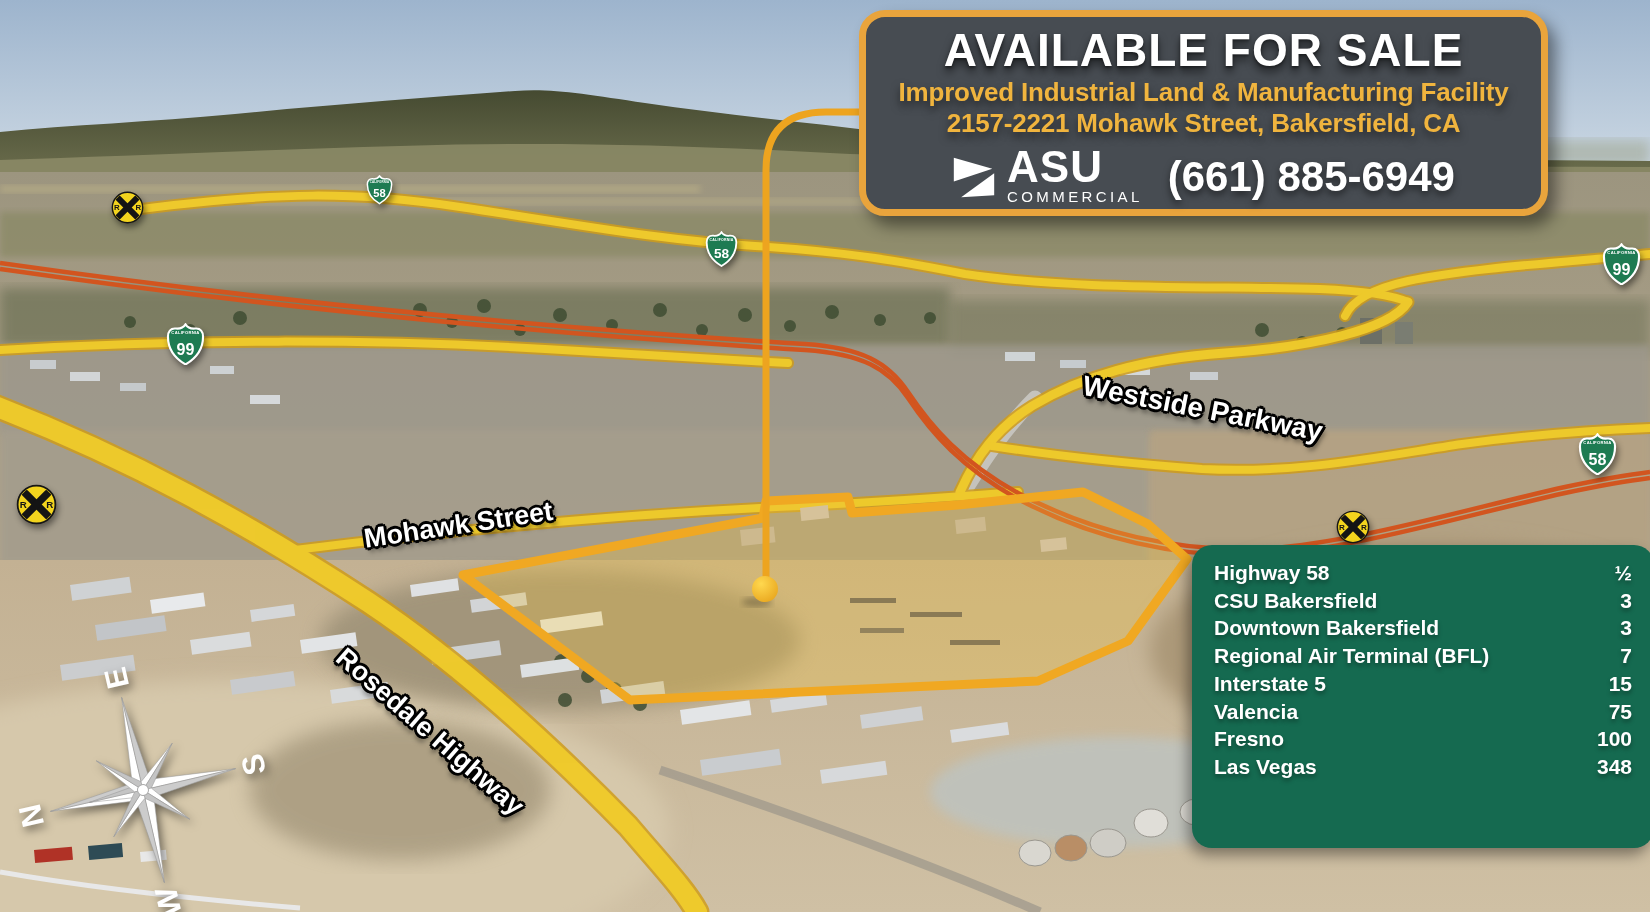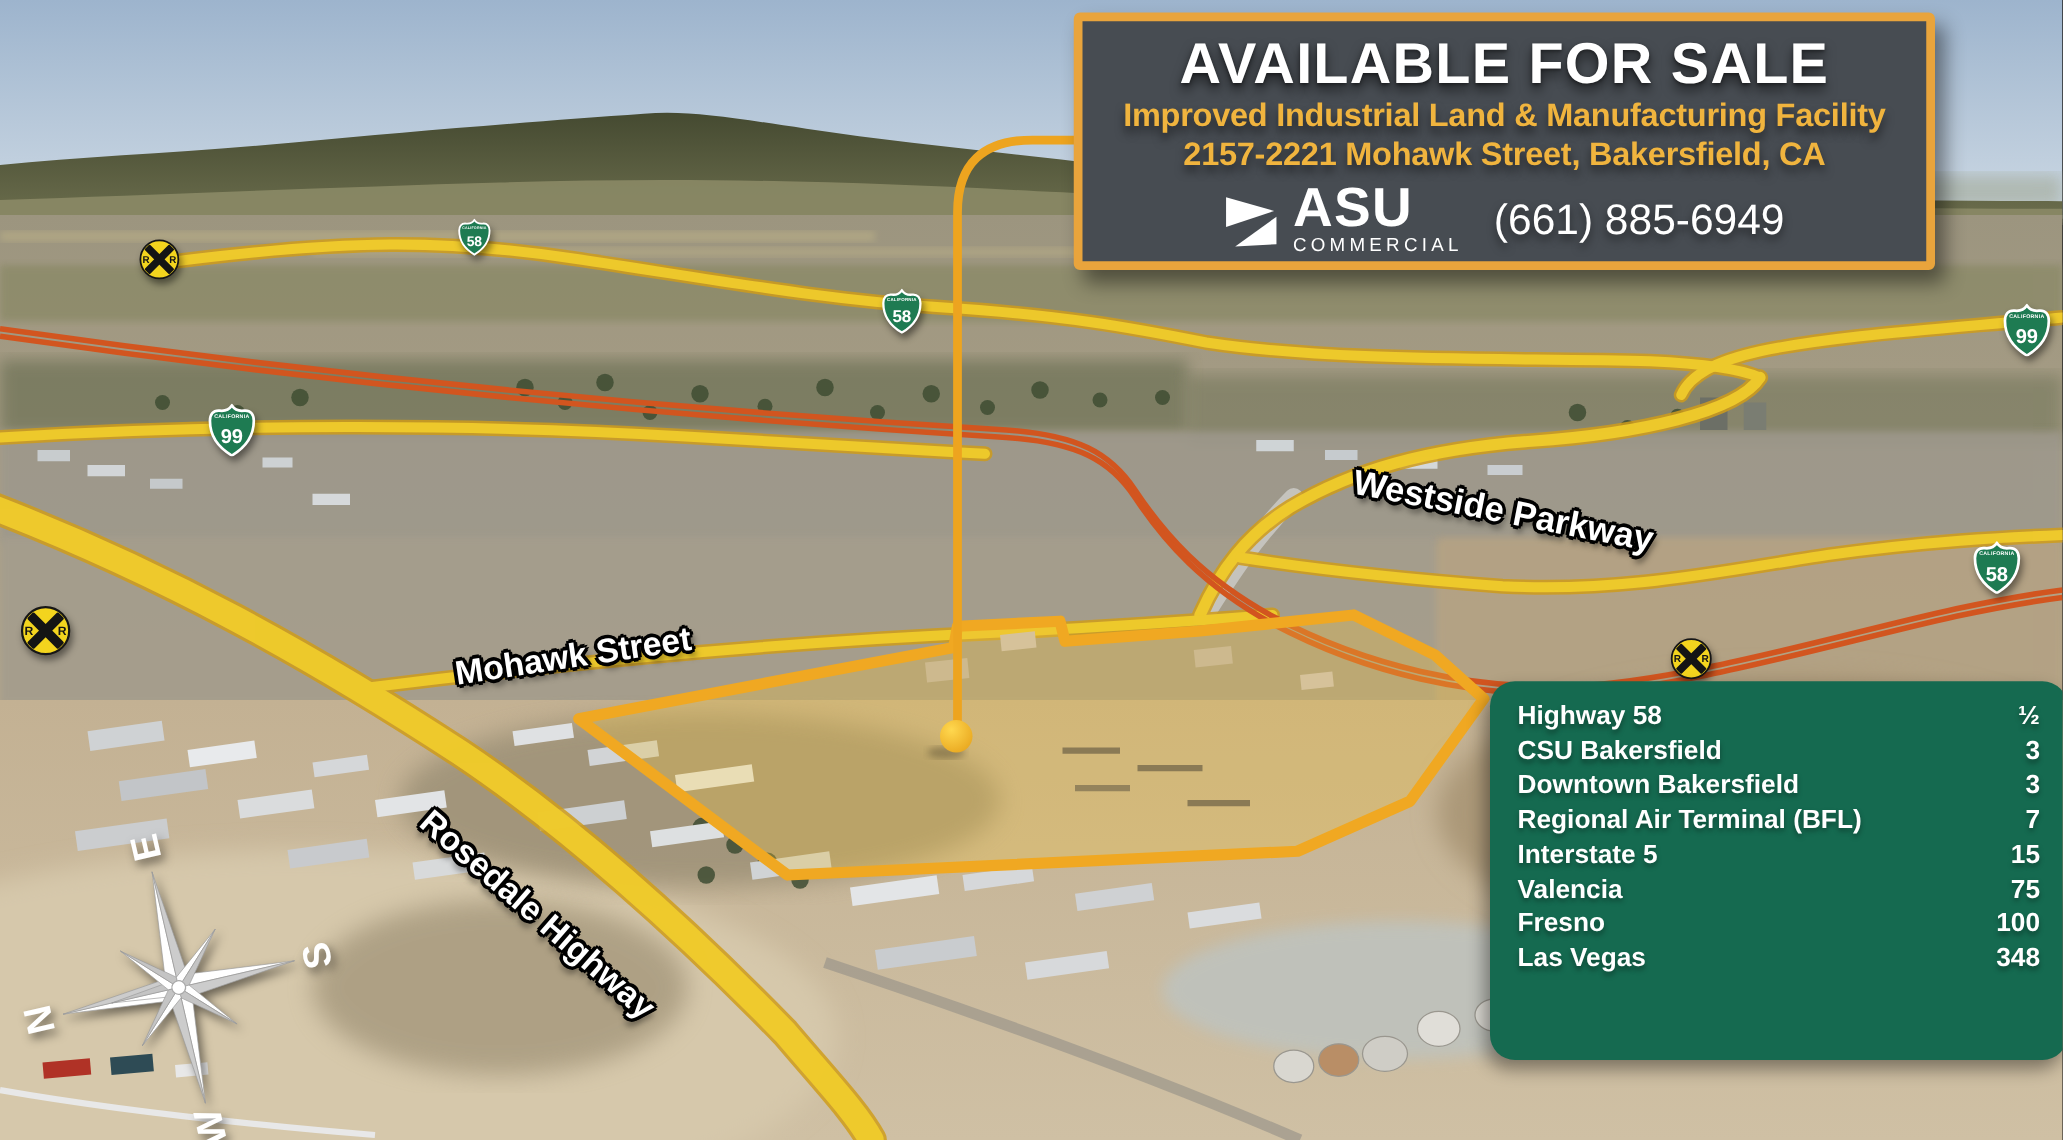--- a/index.html
+++ b/index.html
@@ -3,32 +3,32 @@
 <meta charset="utf-8">
 <style>
   html,body{margin:0;padding:0;background:#222;}
   #stage{position:relative;width:1650px;height:912px;overflow:hidden;
          font-family:"Liberation Sans",sans-serif;}
   #terrain{position:absolute;left:0;top:0;z-index:1;}
 
   
   .banner{position:absolute;left:859px;top:10px;width:689px;height:206px;box-sizing:border-box;
     background:var(--banner-bg,#474c52);border:7px solid var(--banner-border,#e9a43c);
-    border-radius:5px;z-index:30;display:flex;flex-direction:column;align-items:center;
+    border-radius:26px;z-index:30;display:flex;flex-direction:column;align-items:center;
     box-shadow:8px 10px 16px rgba(0,0,0,.45);}
   .banner-title{margin-top:6px;font-size:46px;font-weight:800;letter-spacing:1px;color:#fff;
     white-space:nowrap;text-shadow:0 6px 9px rgba(0,0,0,.55),0 2px 3px rgba(0,0,0,.45);}
   .banner-sub{font-size:26px;font-weight:800;color:var(--banner-gold,#f0b43e);white-space:nowrap;
     line-height:31px;letter-spacing:-.2px;text-shadow:0 5px 8px rgba(0,0,0,.5);}
   .banner-row{display:flex;align-items:center;gap:11px;margin-top:9px;}
   .logo-glyph{width:44px;height:44px;flex:0 0 auto;}
   .logo-col{display:flex;flex-direction:column;align-items:flex-start;}
   .logo-asu{font-size:44px;font-weight:800;color:#fff;line-height:38px;letter-spacing:1px;}
   .logo-comm{font-size:15px;font-weight:400;color:#fff;letter-spacing:3.4px;margin-top:2px;}
-  .banner-phone{font-size:34px;font-weight:400;color:#fff;margin-left:14px;white-space:nowrap;
+  .banner-phone{font-size:42px;font-weight:700;color:#fff;margin-left:14px;white-space:nowrap;
     text-shadow:0 4px 7px rgba(0,0,0,.5);}
 
   
   .dist-table{position:absolute;left:1192px;top:545px;width:462px;height:303px;box-sizing:border-box;
     background:var(--table-green,#156a50);border-radius:20px;z-index:25;
     padding:14px 22px 12px 22px;box-shadow:-4px 7px 14px rgba(0,0,0,.4);}
   .dt-row{display:flex;justify-content:space-between;align-items:baseline;
     font-size:21px;font-weight:700;color:#fff;line-height:27.7px;white-space:nowrap;
     text-shadow:0 3px 4px rgba(0,0,0,.35);}
 

